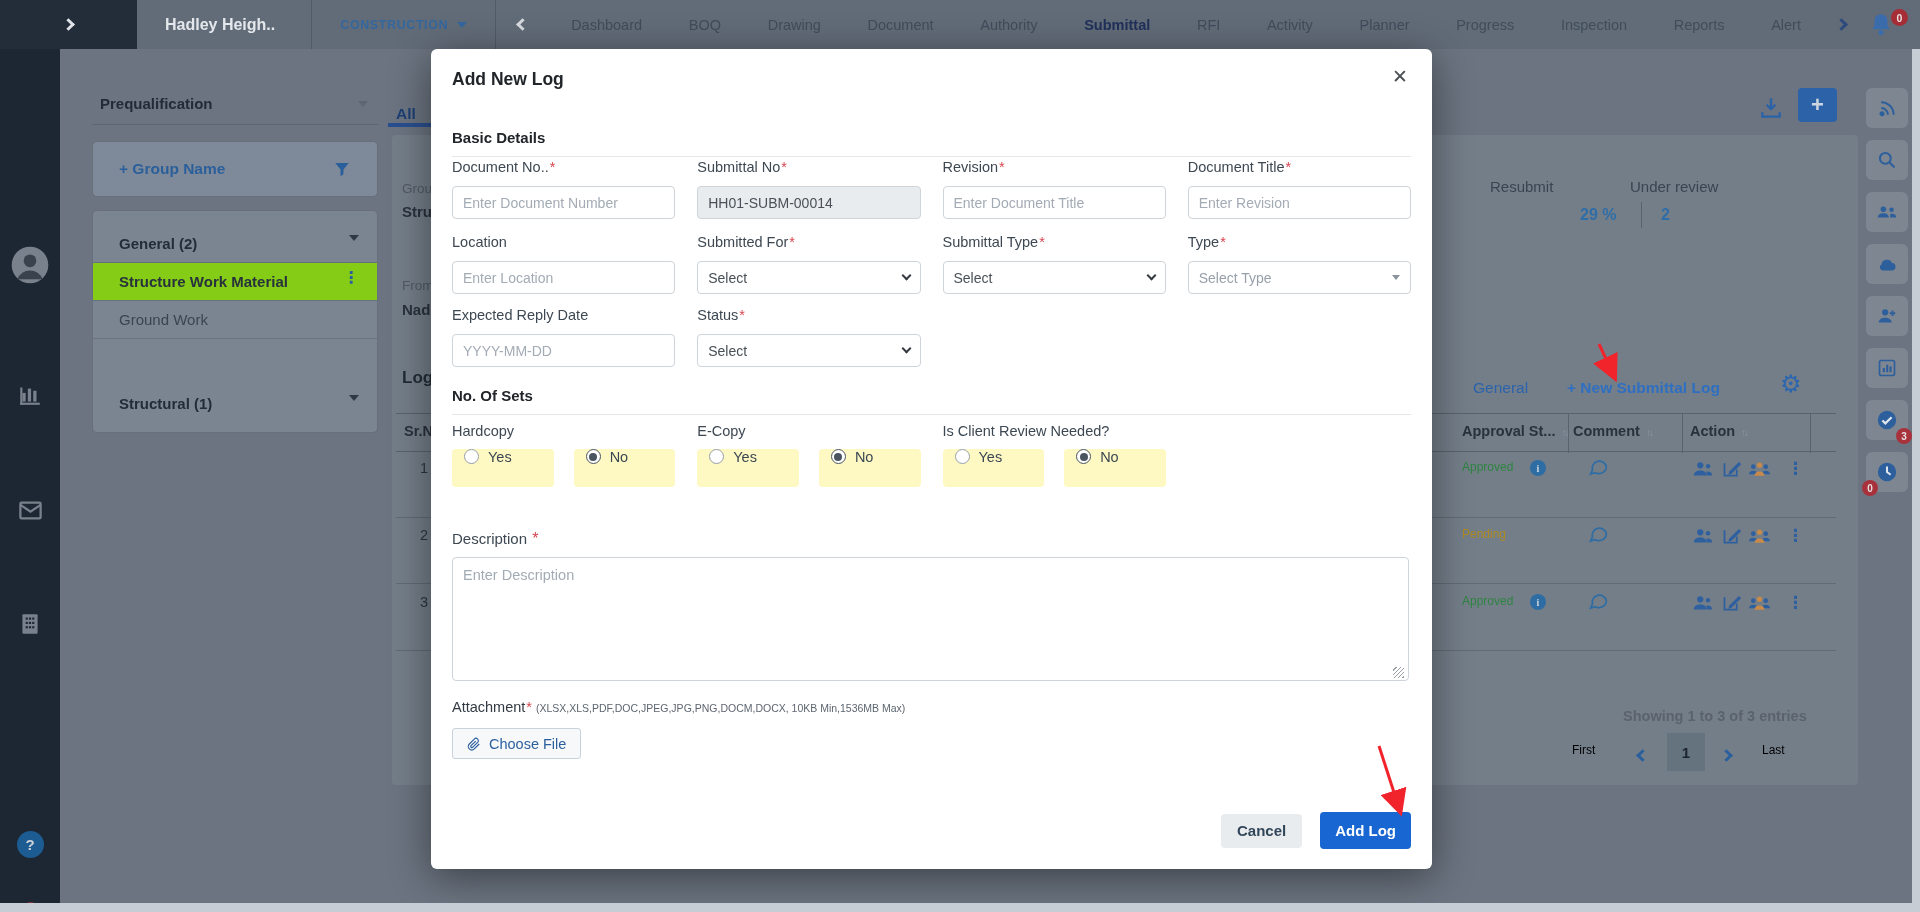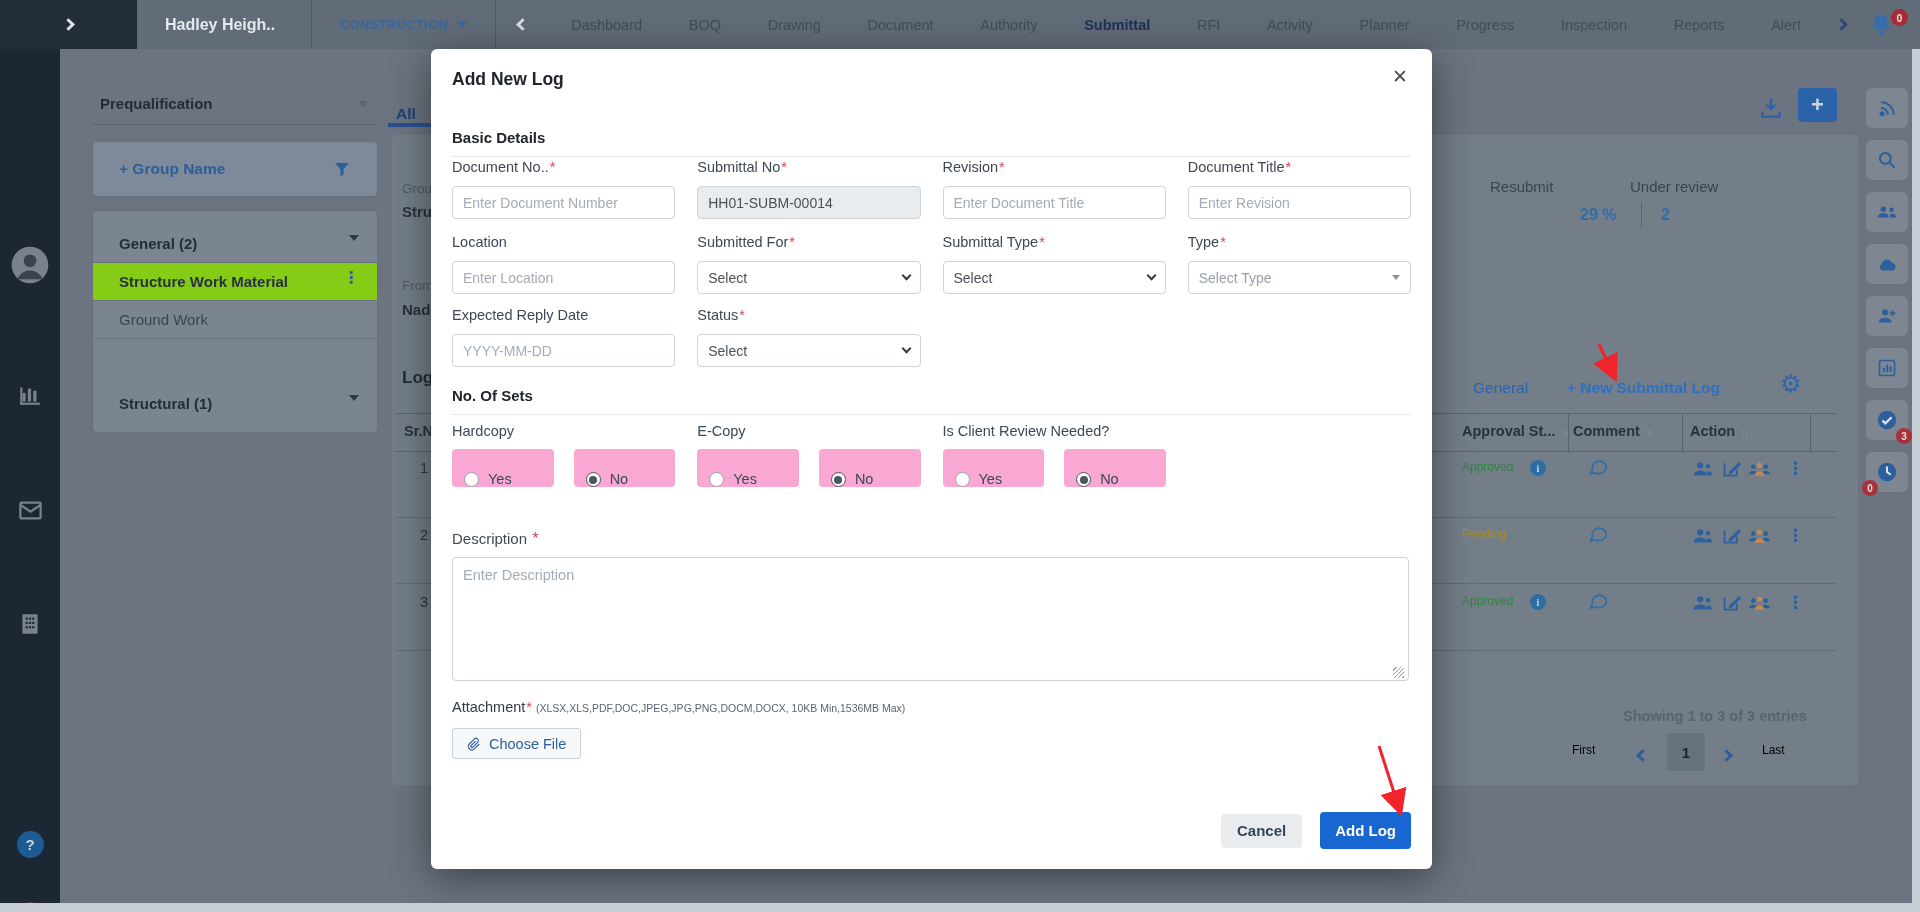--- a/index.html
+++ b/index.html
@@ -97,21 +97,21 @@
   .f-label { font-size:14.5px; color:#3d4852; }
   .req { color:#d64550; margin-left:1px; }
   .f-input { height:33px; width:100%; border:1px solid #ced4da; border-radius:4px; padding:0 10px; font-size:14px; color:#495057; font-family:inherit; background:#fff; }
   .f-input::placeholder { color:#a3abb5; }
   .f-input.disabled { background:#e9ecef; }
   .selectbox { height:33px; border:1px solid #ced4da; border-radius:4px; padding:0 10px; display:flex; align-items:center; justify-content:space-between; font-size:14px; color:#495057; cursor:pointer; background:#fff; }
   .selectbox .sel-chev { width:7px; height:7px; border-right:2px solid #343a40; border-bottom:2px solid #343a40; transform:rotate(45deg); margin-top:-4px; }
   .selectbox.grey { color:#98a1ab; }
   .selectbox .tri-sm { border-left:4px solid transparent; border-right:4px solid transparent; border-top:5px solid #8a929b; }
   .radio-pair { display:flex; gap:20px; }
-  .radio-box { flex:1; height:38px; background:#f9a8d4; border-radius:4px; display:flex; align-items:flex-end; gap:9px; padding:0 12px; font-size:14.5px; color:#3b4754; cursor:pointer; }
+  .radio-box { flex:1; height:38px; background:#fef9c3; border-radius:4px; display:flex; align-items:flex-start; gap:9px; padding:0 12px; font-size:14.5px; color:#3b4754; cursor:pointer; }
   .radio { width:15px; height:15px; border-radius:50%; border:1.5px solid #979fa8; background:#fff; position:relative; flex:none; }
   .radio.on { border-color:#4a5560; }
   .radio.on::after { content:""; position:absolute; left:2.5px; top:2.5px; width:8px; height:8px; border-radius:50%; background:#4a5560; }
   .m-textarea { position:absolute; left:21px; width:957px; height:124px; border:1px solid #ced4da; border-radius:4px; padding:9px 10px; font-size:14.5px; color:#495057; font-family:inherit; resize:none; }
   .m-textarea::placeholder { color:#a3abb5; }
   .resize-corner { position:absolute; left:962px; width:11px; height:11px; background:repeating-linear-gradient(135deg,transparent,transparent 2px,#9aa1a8 2px,#9aa1a8 3px); }
   .attach-label { position:absolute; left:21px; font-size:14.5px; color:#323a42; }
   .attach-hint { font-size:10.5px; color:#5d6670; font-weight:normal; margin-left:4px; }
   .choose-btn { position:absolute; left:21px; height:31px; border:1px solid #c8d2dc; background:#f6f8fa; border-radius:3px; display:flex; align-items:center; gap:8px; padding:0 14px; color:#2c5f9e; font-size:14.5px; cursor:pointer; }
   .m-footer { position:absolute; right:21px; top:763px; display:flex; gap:18px; align-items:center; }

